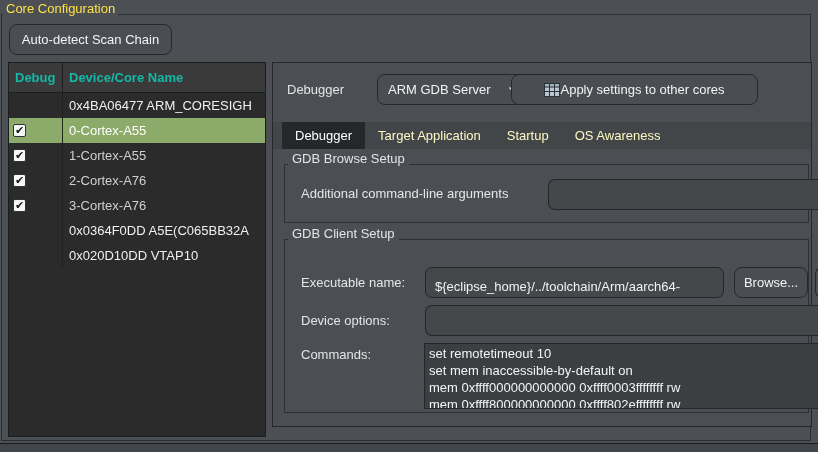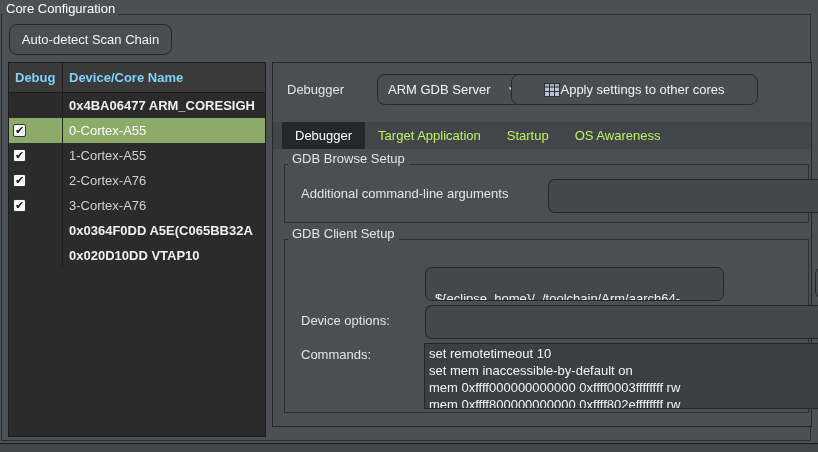--- a/index.html
+++ b/index.html
@@ -8,63 +8,63 @@
     font-family:"Liberation Sans","DejaVu Sans",sans-serif;
     font-size:13px; color:#e6e7e8;
     background:#4c5054; overflow:hidden;
   }
   .window { position:relative; width:818px; height:452px; background:#4c5054; overflow:hidden; }
 
   
   .frame { position:absolute; left:1px; top:14px; width:810px; height:427px;
            border:1px solid #2b2e31; }
   .frame-label { position:absolute; left:3px; top:0; height:17px; line-height:17px;
-                 padding:0 3px; background:#4c5054; color:#ffffff; z-index:3; }
+                 padding:0 3px; background:#4c5054; color:#fde047; z-index:3; }
 
   
   .btn { background:#4a4e52; border:1px solid #26292c; border-radius:8px;
          color:#f2f3f4; display:flex; align-items:center; justify-content:center;
          cursor:default; }
   .entry { background:#45484b; border:1px solid #232629; border-radius:7px;
-           color:#f1f2f3; line-height:29px; padding:16px 9px; white-space:nowrap;
+           color:#f1f2f3; line-height:29px; padding:4px 9px; white-space:nowrap;
            overflow:hidden; }
   .entry.clip-right { border-radius:7px 0 0 7px; border-right:none; }
 
   .autodetect { position:absolute; left:9px; top:24px; width:163px; height:31px; z-index:2; }
 
   
   .core-table { position:absolute; left:8px; top:62px; width:258px; height:375px;
                 background:#2b2b2b; border:1px solid #1b1d1f; overflow:hidden; z-index:2; }
   .thead { display:flex; height:30px; background:#3a3a3a; border-bottom:1px solid #1b1d1f;
-           font-weight:bold; color:#7dd3fc; }
+           font-weight:bold; color:#14b8a6; }
   .th-debug { width:54px; border-right:1px solid #1b1d1f; line-height:29px; padding-left:6px; }
   .th-name  { flex:1; line-height:29px; padding-left:6px; }
   .trow { display:flex; height:25px; color:#cfd0d1; }
   .trow .c1 { width:54px; border-right:1px solid #202020; display:flex; align-items:center; }
   .trow .c2 { flex:1; line-height:25px; padding-left:6px; white-space:nowrap; overflow:hidden; }
-  .trow.bold .c2 { font-weight:bold; color:#eef0f1; }
+  .trow.bold .c2 { font-weight:normal; color:#eef0f1; }
   .trow.selected { background:#8caa69; color:#ffffff; }
   .trow.selected .c1 { border-right:1px solid #1f2a14; }
   .checkbox { width:13px; height:13px; margin-left:4px; background:#f6f7f7;
               border:1px solid #303335; border-radius:2px; display:flex;
               align-items:center; justify-content:center; }
   .checkbox span { color:#161616; font-size:11px; line-height:11px; font-weight:bold; }
 
   
   .panel { position:absolute; left:272px; top:62px; width:540px; height:365px;
            background:#4b4f53; border:1px solid #24272b; z-index:2; }
   .p-label { position:absolute; color:#e4e5e7; }
   .dropdown { position:absolute; left:80px; top:11px; width:153px; height:31px;
               justify-content:flex-start; padding:0 10px;margin-left:24px; }
   .dropdown .dd-text { flex:1; text-align:left; }
   .apply-btn { position:absolute; left:238px; top:11px; width:247px; height:31px; }
 
   .tab-bar { position:absolute; left:0; top:59px; width:538px; height:27px;
              background:#434649; display:flex; padding-left:9px; }
-  .tab { line-height:27px; padding:0 13px; color:#bef264; white-space:nowrap; }
+  .tab { line-height:27px; padding:0 13px; color:#fef9c3; white-space:nowrap; }
   .tab.selected { background:#25272a; color:#ffffff; }
 
   .group { position:absolute; border:1px solid #2e3134; }
   .group-label { position:absolute; background:#4b4f53; padding:0 4px; color:#e3e4e6;
                  height:16px; line-height:16px; z-index:2; }
   .srv-group { left:11px; top:101px; width:525px; height:59px; }
   .srv-label  { left:15px; top:88px; }
   .args-label { left:28px; top:122px; line-height:18px; }
   .args-entry { position:absolute; left:275px; top:116px; width:272px; height:31px; }
 
@@ -189,22 +189,26 @@
     <div class="group srv-group"></div>
     <div class="group-label srv-label">GDB Browse Setup</div>
     <div class="p-label args-label">Additional command-line arguments</div>
     <div class="entry clip-right args-entry">
       <span></span>
     </div>
 
     <div class="group cli-group"></div>
     <div class="group-label cli-label">GDB Client Setup</div>
 
+    <div class="p-label exec-label">Executable name:</div>
     <div class="entry exec-entry">
       <span>${eclipse_home}/../toolchain/Arm/aarch64-</span>
+    </div>
+    <div class="btn browse-btn">
+      <span>Browse...</span>
     </div>
     <div class="btn sliver-btn"></div>
 
     <div class="p-label other-label">Device options:</div>
     <div class="entry clip-right other-entry">
       <span></span>
     </div>
 
     <div class="p-label cmd-label">Commands:</div>
     <div class="cmd-box">set remotetimeout 10

